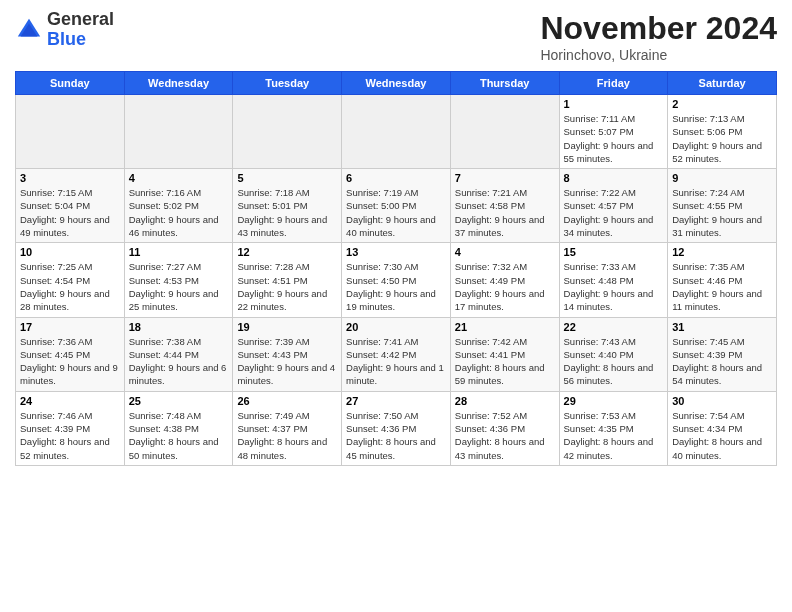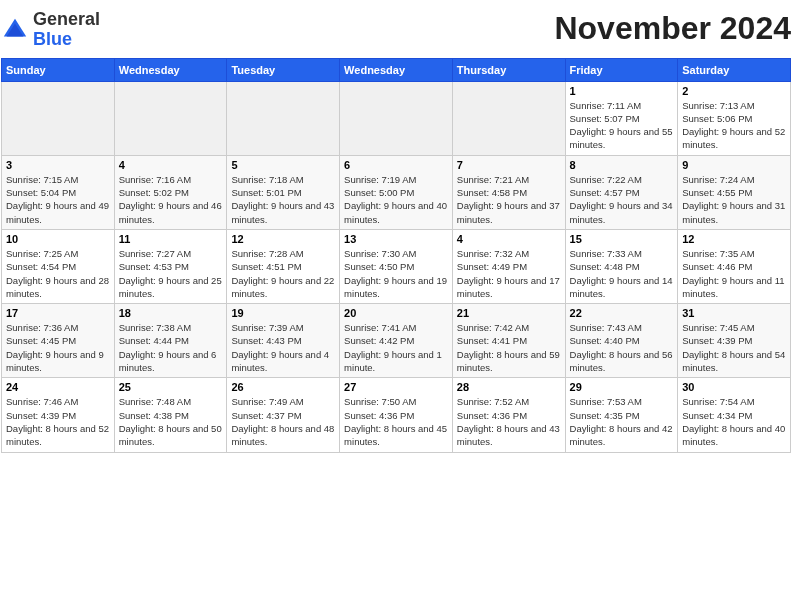--- a/index.html
+++ b/index.html
@@ -6,21 +6,21 @@
     body {
       font-family: Arial, sans-serif;
       background: #fff;
       width: 792px;
       height: 612px;
       overflow: hidden;
     }
     .page {
       width: 792px;
       height: 493px;
-      padding: 10px 1px;
+      padding: 10px 15px;
     }
     .header {
       display: flex;
       justify-content: space-between;
       align-items: flex-start;
       margin-bottom: 8px;
     }
     .logo {
       display: flex;
       align-items: center;
@@ -50,21 +50,21 @@
     }
     .calendar {
       width: 100%;
       border-collapse: collapse;
       font-size: 10px;
     }
     .calendar th {
       background: #2563eb;
       color: #fff;
       padding: 5px 4px;
-      text-align: left;
+      text-align: center;
       font-size: 11px;
       border: 1px solid #1d4ed8;
     }
     .calendar td {
       border: 1px solid #ccc;
       padding: 3px 4px;
       vertical-align: top;
       width: calc(100% / 7);
       min-height: 70px;
       background: #fff;
@@ -96,20 +96,21 @@
         <polygon points="15,3 27,22 3,22" fill="#2563eb"></polygon>
         <polygon points="15,8 24,22 6,22" fill="#1d4ed8"></polygon>
       </svg>
       <div class="logo-text">
         <span class="general">General</span><br>
         <span class="blue">Blue</span>
       </div>
     </div>
     <div class="title-block">
       <div class="month-title">November 2024</div>
+      <div class="location">Horinchovo, Ukraine</div>
     </div>
   </div>
 
   <table class="calendar">
     <thead>
       <tr>
       <th>Sunday</th>
           <th>Wednesday</th>
           <th>Tuesday</th>
           <th>Wednesday</th>

